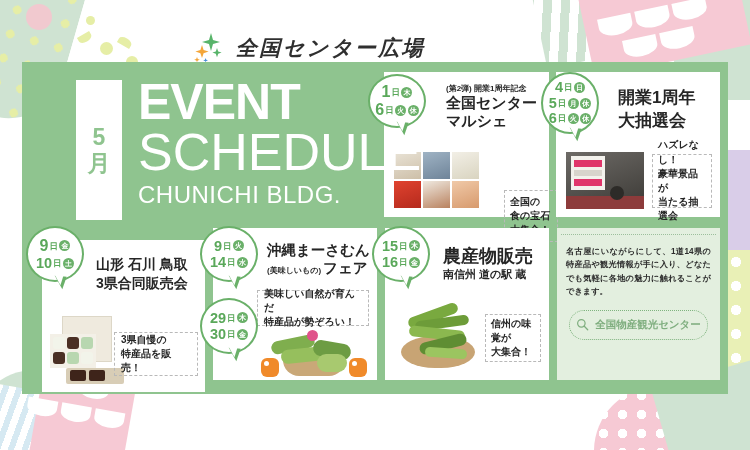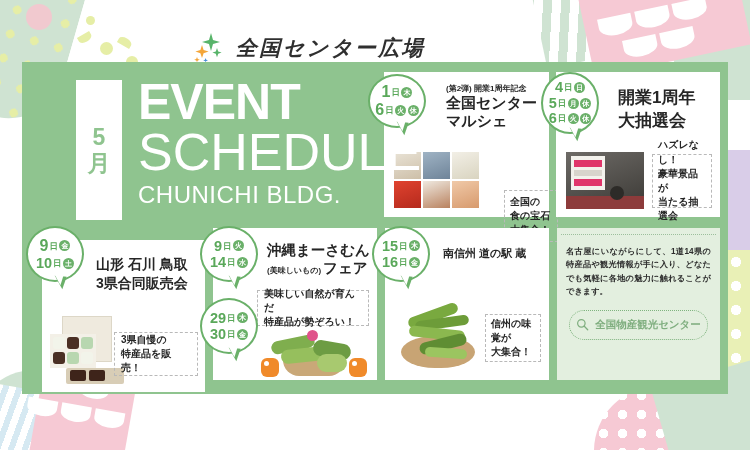--- a/index.html
+++ b/index.html
@@ -367,20 +367,21 @@
   </div>
   <div class="dline" style="margin-top:2px;">
     <span class="dnum sm">30</span>
     <span class="dsuf">日</span>
     <span class="dow">金</span>
   </div>
 </div>
 
 <div class="card" style="left:385px;top:228px;width:164px;height:152px;">
   <div class="c-title" style="position:absolute;left:58px;top:18px;width:104px;">
+    <div style="font-size:18px;">農産物販売</div>
     <div class="c-sub">南信州 道の駅 蔵</div>
   </div>
   <div class="photo" style="left:10px;top:72px;width:86px;height:72px;background:#ffffff;">
     <span class="m-cell" style="left:6px;top:36px;width:74px;height:32px;border-radius:38px/18px;background:#c8a474;"></span>
     <span class="m-cell" style="left:12px;top:10px;width:52px;height:11px;border-radius:7px;background:#79a93f;transform:rotate(-20deg);"></span>
     <span class="m-cell" style="left:20px;top:18px;width:54px;height:10px;border-radius:6px;background:#6d9c39;transform:rotate(-8deg);"></span>
     <span class="m-cell" style="left:14px;top:28px;width:56px;height:11px;border-radius:6px;background:#8bb84f;transform:rotate(6deg);"></span>
     <span class="m-cell" style="left:24px;top:38px;width:48px;height:12px;border-radius:7px;background:#5f8d33;transform:rotate(-14deg);"></span>
     <span class="m-cell" style="left:30px;top:48px;width:42px;height:10px;border-radius:6px;background:#9bc560;transform:rotate(4deg);"></span>
   </div>

